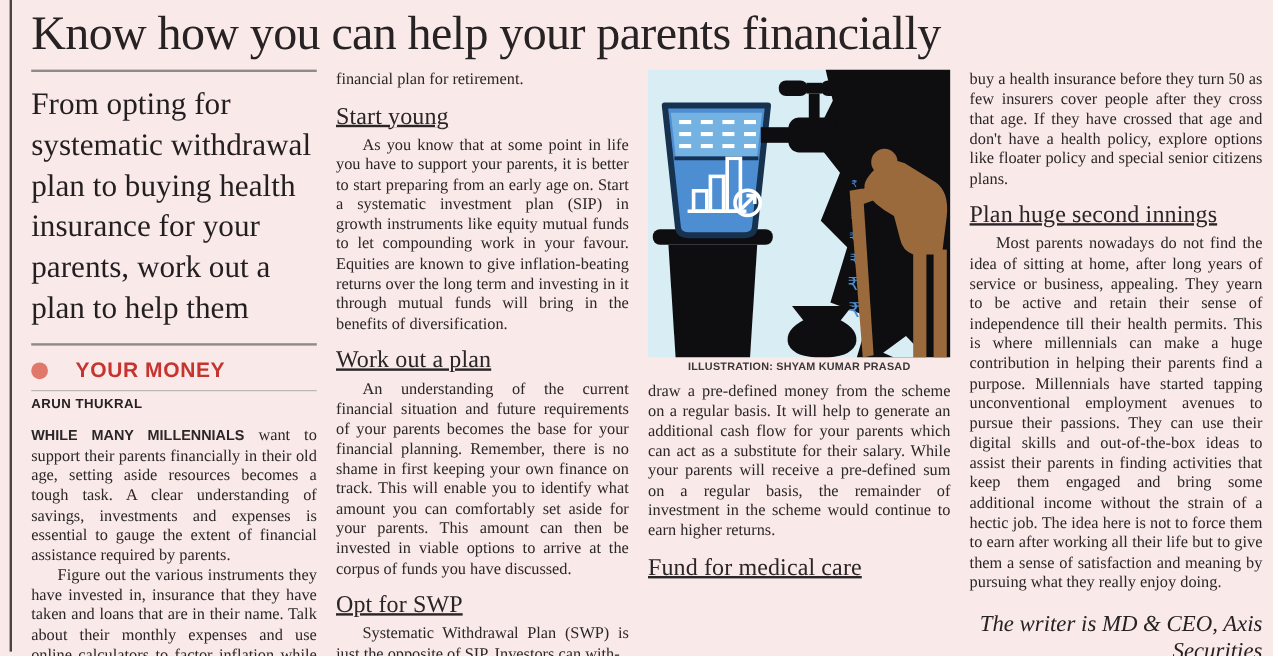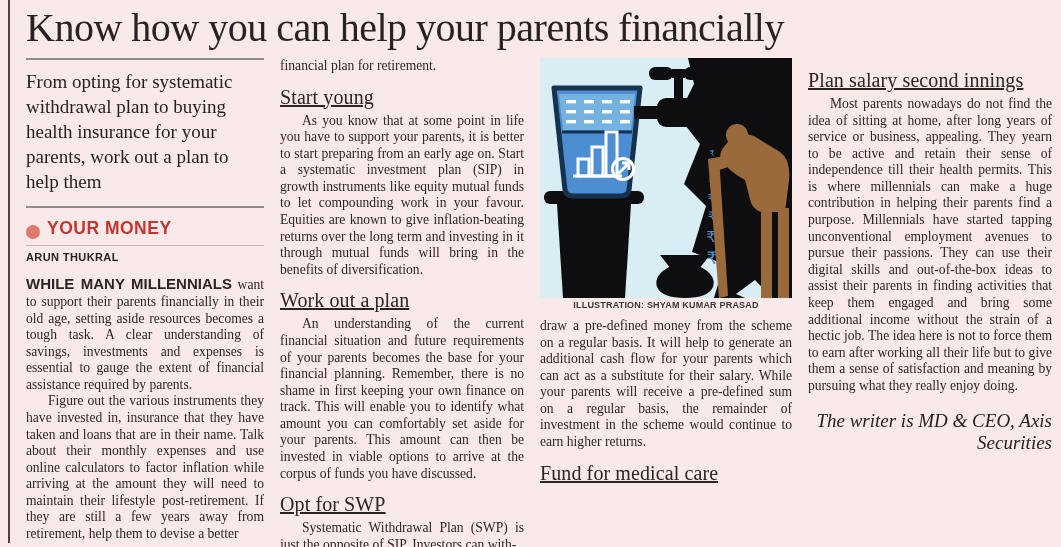--- a/index.html
+++ b/index.html
@@ -22,39 +22,39 @@
   }
   .cols{display:flex;gap:16px;align-items:flex-start;}
   .col{text-align:justify;}
   .col1{width:238px;}
   .col2{width:244px;}
   .col3{width:252px;}
   .col4{width:244px;}
   .rule{border:none;border-top:2px solid #918a8b;margin:0 0 10px 0;}
   .rule-thin{border:none;border-top:1px solid #bdb5b5;margin:6px 0 5px 0;}
   .standfirst{
-    font-size:19px;line-height:1.31;color:#231f20;text-align:left;
+    font-size:26px;line-height:1.31;color:#231f20;text-align:left;
     margin:2px 0 12px 0;
   }
-  .kicker-row{display:flex;align-items:flex-end;gap:7px;margin:10px 0 0 0;}
+  .kicker-row{display:flex;align-items:center;gap:23px;margin:10px 0 0 0;}
   .kicker-dot{width:14px;height:14px;border-radius:50%;background:#e0796c;}
   .kicker{
     font-family:"Liberation Sans","DejaVu Sans",sans-serif;font-weight:bold;
     font-size:17.5px;letter-spacing:.5px;color:#c5342f;
   }
   .byline{
     font-family:"Liberation Sans","DejaVu Sans",sans-serif;font-weight:bold;
     font-size:11px;letter-spacing:.4px;color:#262122;margin:0 0 12px 0;text-align:left;
   }
   p.body{font-size:13.6px;line-height:1.22;margin:0;}
   p.body + p.body{text-indent:22px;}
   p.indent{text-indent:22px;}
   .lead-in{
     font-family:"Liberation Sans","DejaVu Sans",sans-serif;
-    font-weight:bold;font-size:15px;
+    font-weight:bold;font-size:12px;
   }
   h3.subhead{
     font-size:20px;font-weight:500;color:#2a2526;margin:11px 0 4px 0;text-align:left;
     letter-spacing:.1px;
     text-decoration:underline;
   }
   .illo{width:252px;height:240px;display:block;}
   .illo-caption{
     font-family:"Liberation Sans","DejaVu Sans",sans-serif;font-weight:bold;
     font-size:9px;letter-spacing:.2px;color:#3c3738;text-align:center;margin:2px 0 8px 0;
@@ -168,19 +168,20 @@
           <rect x="221" y="150" width="11" height="90"></rect>
           <rect x="238" y="150" width="11" height="90"></rect>
         </g>
       </svg>
       <div class="illo-caption">ILLUSTRATION: SHYAM KUMAR PRASAD</div>
       <p class="body">draw a pre-defined money from the scheme on a regular basis. It will help to generate an additional cash flow for your parents which can act as a substitute for their salary. While your parents will receive a pre-defined sum on a regular basis, the remainder of investment in the scheme would continue to earn higher returns.</p>
       <h3 class="subhead">Fund for medical care</h3>
     </div>
 
     <div class="col col4">
-      <h3 class="subhead">Plan salary second innings</h3>
+      <p class="body">buy a health insurance before they turn 50 as few insurers cover people after they cross that age. If they have crossed that age and don't have a health policy, explore options like floater policy and special senior citizens plans.</p>
+      <h3 class="subhead">Plan huge second innings</h3>
       <p class="body indent">Most parents nowadays do not find the idea of sitting at home, after long years of service or business, appealing. They yearn to be active and retain their sense of independence till their health permits. This is where millennials can make a huge contribution in helping their parents find a purpose. Millennials have started tapping unconventional employment avenues to pursue their passions. They can use their digital skills and out-of-the-box ideas to assist their parents in finding activities that keep them engaged and bring some additional income without the strain of a hectic job. The idea here is not to force them to earn after working all their life but to give them a sense of satisfaction and meaning by pursuing what they really enjoy doing.</p>
       <div class="credit">The writer is MD &amp; CEO, Axis Securities</div>
     </div>
 
   </div>
 </div>
 
 </body></html>

